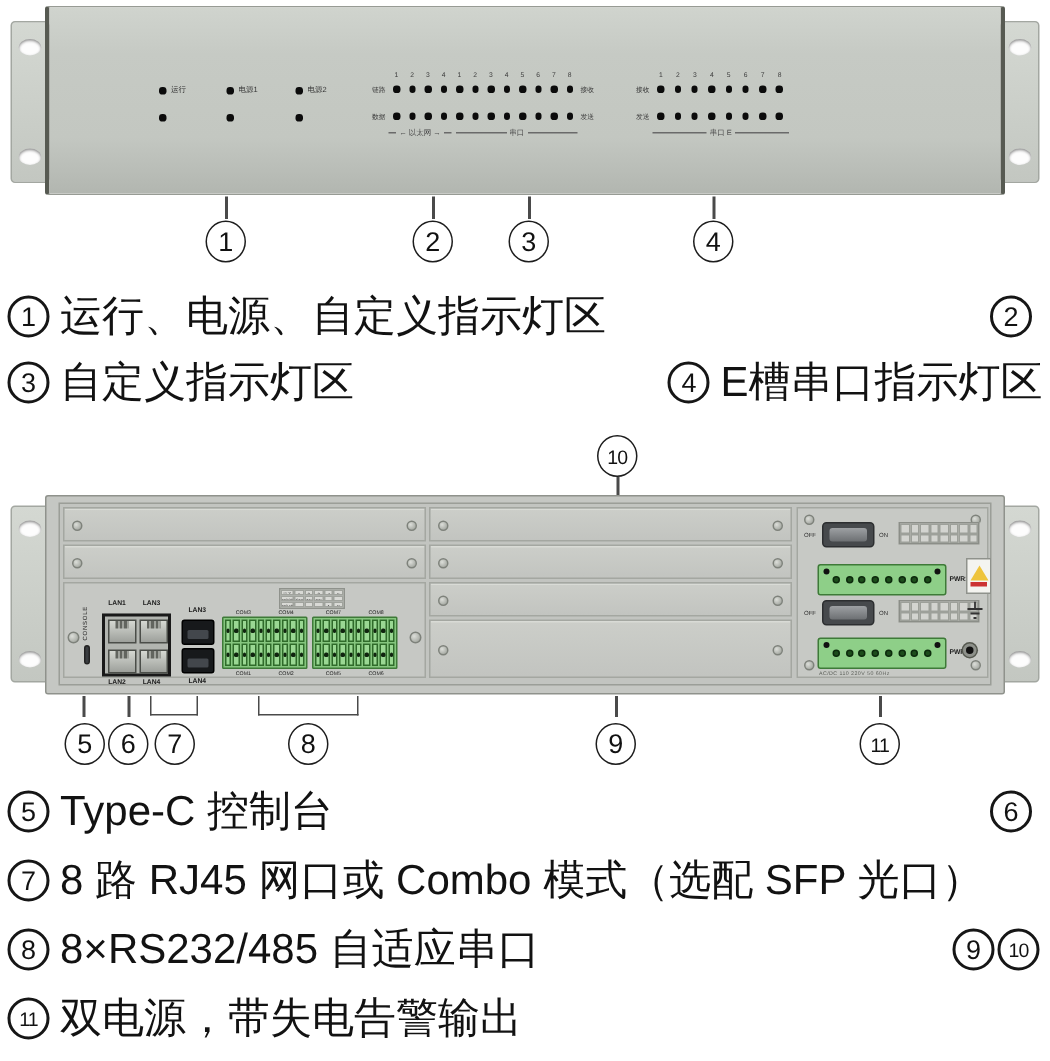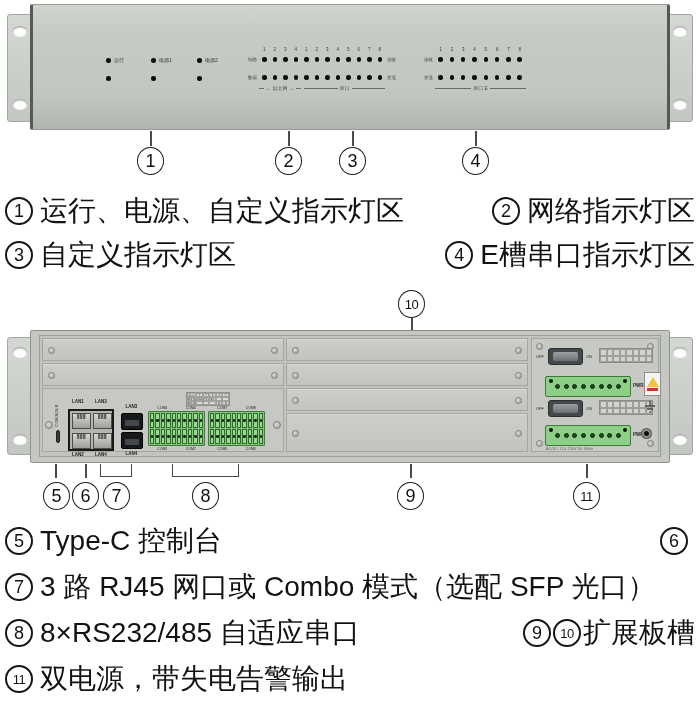--- a/index.html
+++ b/index.html
@@ -258,21 +258,20 @@
   </section>
 
   <section class="legend legend-top" style="top:189px;">
     <div class="lrow">
       <div class="litem">
         <span class="circ">1</span>
         <span class="ltext">运行、电源、自定义指示灯区</span>
       </div>
       <div class="litem">
         <span class="circ">2</span>
-        <span class="ltext">网络指示灯区</span>
       </div>
     </div>
     <div class="lrow">
       <div class="litem">
         <span class="circ">3</span>
         <span class="ltext">自定义指示灯区</span>
       </div>
       <div class="litem">
         <span class="circ">4</span>
         <span class="ltext">E槽串口指示灯区</span>
@@ -553,32 +552,31 @@
         <span class="circ">5</span>
         <span class="ltext">Type-C 控制台</span>
       </div>
       <div class="litem">
         <span class="circ">6</span>
       </div>
     </div>
     <div class="lrow">
       <div class="litem">
         <span class="circ">7</span>
-        <span class="ltext">3 路 RJ45 网口或 Combo 模式（选配 SFP 光口）</span>
+        <span class="ltext">8 路 RJ45 网口或 Combo 模式（选配 SFP 光口）</span>
       </div>
     </div>
     <div class="lrow">
       <div class="litem">
         <span class="circ">8</span>
         <span class="ltext">8×RS232/485 自适应串口</span>
       </div>
       <div class="litem">
         <span class="circ tight">9</span>
         <span class="circ two tight">10</span>
-        <span class="ltext">扩展板槽</span>
       </div>
     </div>
     <div class="lrow">
       <div class="litem">
         <span class="circ two">11</span>
         <span class="ltext">双电源，带失电告警输出</span>
       </div>
     </div>
   </section>
 </div>

